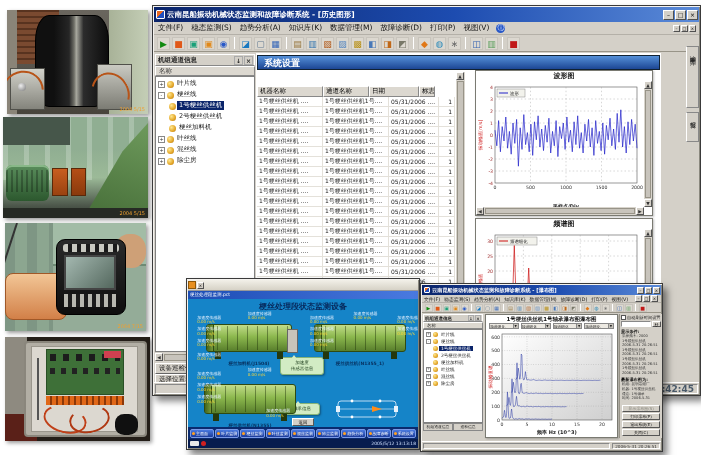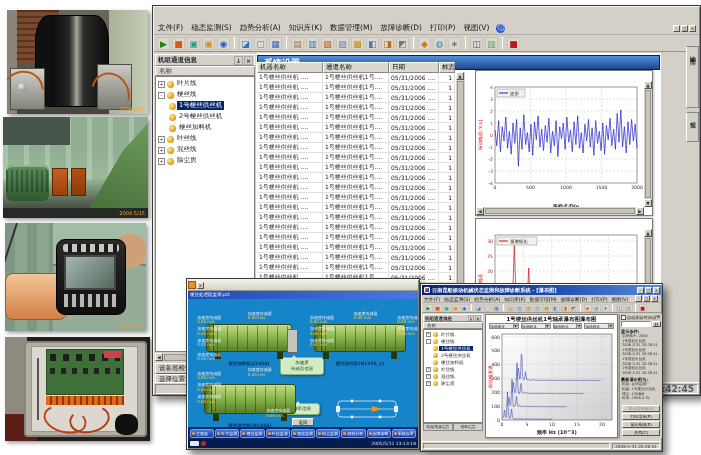--- a/index.html
+++ b/index.html
@@ -202,20 +202,29 @@
     <div class="art" style="right:20%;top:13%;width:12%;height:7%;background:#d04050"></div>
     <div class="art" style="left:28%;top:57%;width:54%;height:8%;background:repeating-linear-gradient(90deg,#e06818 0 4px,#8c3808 4px 6px)"></div>
     <div class="art" style="left:26%;top:66%;width:30%;height:26%;border:2px solid #c04018;border-radius:50%;border-top-color:transparent;transform:rotate(15deg)"></div>
     <div class="art" style="left:44%;top:66%;width:28%;height:26%;border:2px solid #b03812;border-radius:50%;border-top-color:transparent;transform:rotate(-12deg)"></div>
     <div class="art" style="left:22%;top:20%;width:2px;height:60%;background:#555"></div>
     <div class="art" style="right:8%;bottom:6%;width:16%;height:20%;border-radius:40%;background:#101010"></div>
     <span class="pstamp"></span>
   </div>
 
   <div class="win" id="mw" style="left:152px;top:5px;width:549px;height:391px;z-index:2">
+    <div class="tbar" style="height:15px">
+      <span class="appico"></span>
+      <span class="ttl" style="font-size:7.5px">云南昆船振动机械状态监测和故障诊断系统 - [历史图形]</span>
+      <span class="wbtns" id="mw-btns" style="display:flex">
+          <span class="wbtn">–</span>
+          <span class="wbtn">□</span>
+          <span class="wbtn">×</span>
+        </span>
+    </div>
     <div class="mbar" style="top:16px;height:13px" id="main-menubar">
       <span id="main-menus" style="display:flex">
           <span class="mitem">文件(F)</span>
           <span class="mitem">稳态监测(S)</span>
           <span class="mitem">趋势分析(A)</span>
           <span class="mitem">知识库(K)</span>
           <span class="mitem">数据管理(M)</span>
           <span class="mitem">故障诊断(D)</span>
           <span class="mitem">打印(P)</span>
           <span class="mitem">视图(V)</span>
@@ -307,24 +316,24 @@
     <div class="sb" style="left:2px;top:347px;width:100px;height:9px">
       <span class="sar">◀</span>
         <span class="sth"></span>
         <span class="sar">▶</span>
     </div>
     <div class="bbar" style="position:absolute;left:2px;top:357px;width:50px;height:11px">设备巡检信息</div>
     <div class="bbar" style="position:absolute;left:2px;top:368px;width:50px;height:11px">选择位置:</div>
 
     <div class="content" style="left:103px;top:47px;width:405px;height:331px">
       <div class="banner" style="left:1px;top:2px;right:1px;height:15px">系统设置</div>
-      <div style="position:absolute;left:1px;top:9px">
+      <div style="position:absolute;left:1px;top:33px">
         <div class="thead" id="main-thead">
             <span class="th" style="width: 66px;">机器名称</span>
-            <span class="th" style="width: 66px; text-align: center;">通道名称</span>
+            <span class="th" style="width: 46px; text-align: center;">通道名称</span>
             <span class="th" style="width: 50px;">日期</span>
             <span class="th" style="width: 16px;">标志</span>
           </div>
         <div id="main-rows">
             <div class="trow">
               <span class="td" style="width: 66px;">1号梗丝供丝机 ....</span>
               <span class="td" style="width: 66px;">1号梗丝供丝机1号....</span>
               <span class="td" style="width: 50px;">05/31/2006 ....</span>
               <span class="td num" style="width: 16px;">1</span>
             </div>
@@ -504,20 +513,21 @@
             </div>
           </div>
       </div>
       <div class="sb v" style="left:200px;top:19px;width:9px;height:310px">
         <span class="sar">▲</span>
           <span class="sth"></span>
           <span class="sar">▼</span>
       </div>
 
       <div class="cpanel" style="left:219px;top:17px;width:178px;height:146px">
+        <div class="ctitle">波形图</div>
         <div class="plotmount" style="top:10px" id="plot0"><svg width="166" height="128" viewBox="0 0 166 128" font-family="inherit">
               <rect x="18" y="6" width="142" height="96" fill="#fff" stroke="#555" stroke-width="0.6"></rect>
               <text x="18.0" y="108" font-size="4.6" fill="#333" text-anchor="middle">0</text>
               <line x1="53.5" y1="6" x2="53.5" y2="102" stroke="#999" stroke-width="0.4" stroke-dasharray="1.5,2.2"></line>
               <text x="53.5" y="108" font-size="4.6" fill="#333" text-anchor="middle">500</text>
               <line x1="89.0" y1="6" x2="89.0" y2="102" stroke="#999" stroke-width="0.4" stroke-dasharray="1.5,2.2"></line>
               <text x="89.0" y="108" font-size="4.6" fill="#333" text-anchor="middle">1000</text>
               <line x1="124.5" y1="6" x2="124.5" y2="102" stroke="#999" stroke-width="0.4" stroke-dasharray="1.5,2.2"></line>
               <text x="124.5" y="108" font-size="4.6" fill="#333" text-anchor="middle">1500</text>
               <text x="160.0" y="108" font-size="4.6" fill="#333" text-anchor="middle">2000</text>
@@ -550,20 +560,21 @@
             <span class="sar">▼</span>
           </div>
         <div class="sbh">
             <span class="sar">◀</span>
             <span class="sth"></span>
             <span class="sar">▶</span>
           </div>
       </div>
 
       <div class="cpanel" style="left:219px;top:165px;width:178px;height:150px">
+        <div class="ctitle">频谱图</div>
         <div class="plotmount" style="top:10px" id="plot1"><svg width="166" height="128" viewBox="0 0 166 128" font-family="inherit">
               <rect x="18" y="6" width="142" height="96" fill="#fff" stroke="#555" stroke-width="0.6"></rect>
               <text x="18.0" y="108" font-size="4.6" fill="#333" text-anchor="middle">0</text>
               <line x1="46.4" y1="6" x2="46.4" y2="102" stroke="#999" stroke-width="0.4" stroke-dasharray="1.5,2.2"></line>
               <text x="46.4" y="108" font-size="4.6" fill="#333" text-anchor="middle">200</text>
               <line x1="74.8" y1="6" x2="74.8" y2="102" stroke="#999" stroke-width="0.4" stroke-dasharray="1.5,2.2"></line>
               <text x="74.8" y="108" font-size="4.6" fill="#333" text-anchor="middle">400</text>
               <line x1="103.2" y1="6" x2="103.2" y2="102" stroke="#999" stroke-width="0.4" stroke-dasharray="1.5,2.2"></line>
               <text x="103.2" y="108" font-size="4.6" fill="#333" text-anchor="middle">600</text>
               <line x1="131.6" y1="6" x2="131.6" y2="102" stroke="#999" stroke-width="0.4" stroke-dasharray="1.5,2.2"></line>
@@ -611,20 +622,21 @@
     </div>
   </div>
 
   <div class="win" style="left:186px;top:278px;width:234px;height:172px;z-index:5">
     <div class="s-tbar">
       <span style="width:8px;height:8px;background:#e89020;border:1px solid #905808;margin-right:1px"></span>
       <span class="wbtn sm">×</span>
     </div>
     <div class="s-blue">梗丝处理段监测.pct</div>
     <div class="screen" id="scr">
+      <div class="scrttl">梗丝处理段状态监测设备</div>
 
       <div class="callout" style="left:92px;top:58px;width:44px">
         <div class="cl">加速度</div>
         <div class="cl">传感器信息</div>
       </div>
       <div class="callout" style="left:96px;top:104px;width:36px">
         <div class="cl">轴承信息</div>
       </div>
 
       <div class="diagram" style="left:140px;top:96px;width:80px;height:34px">

